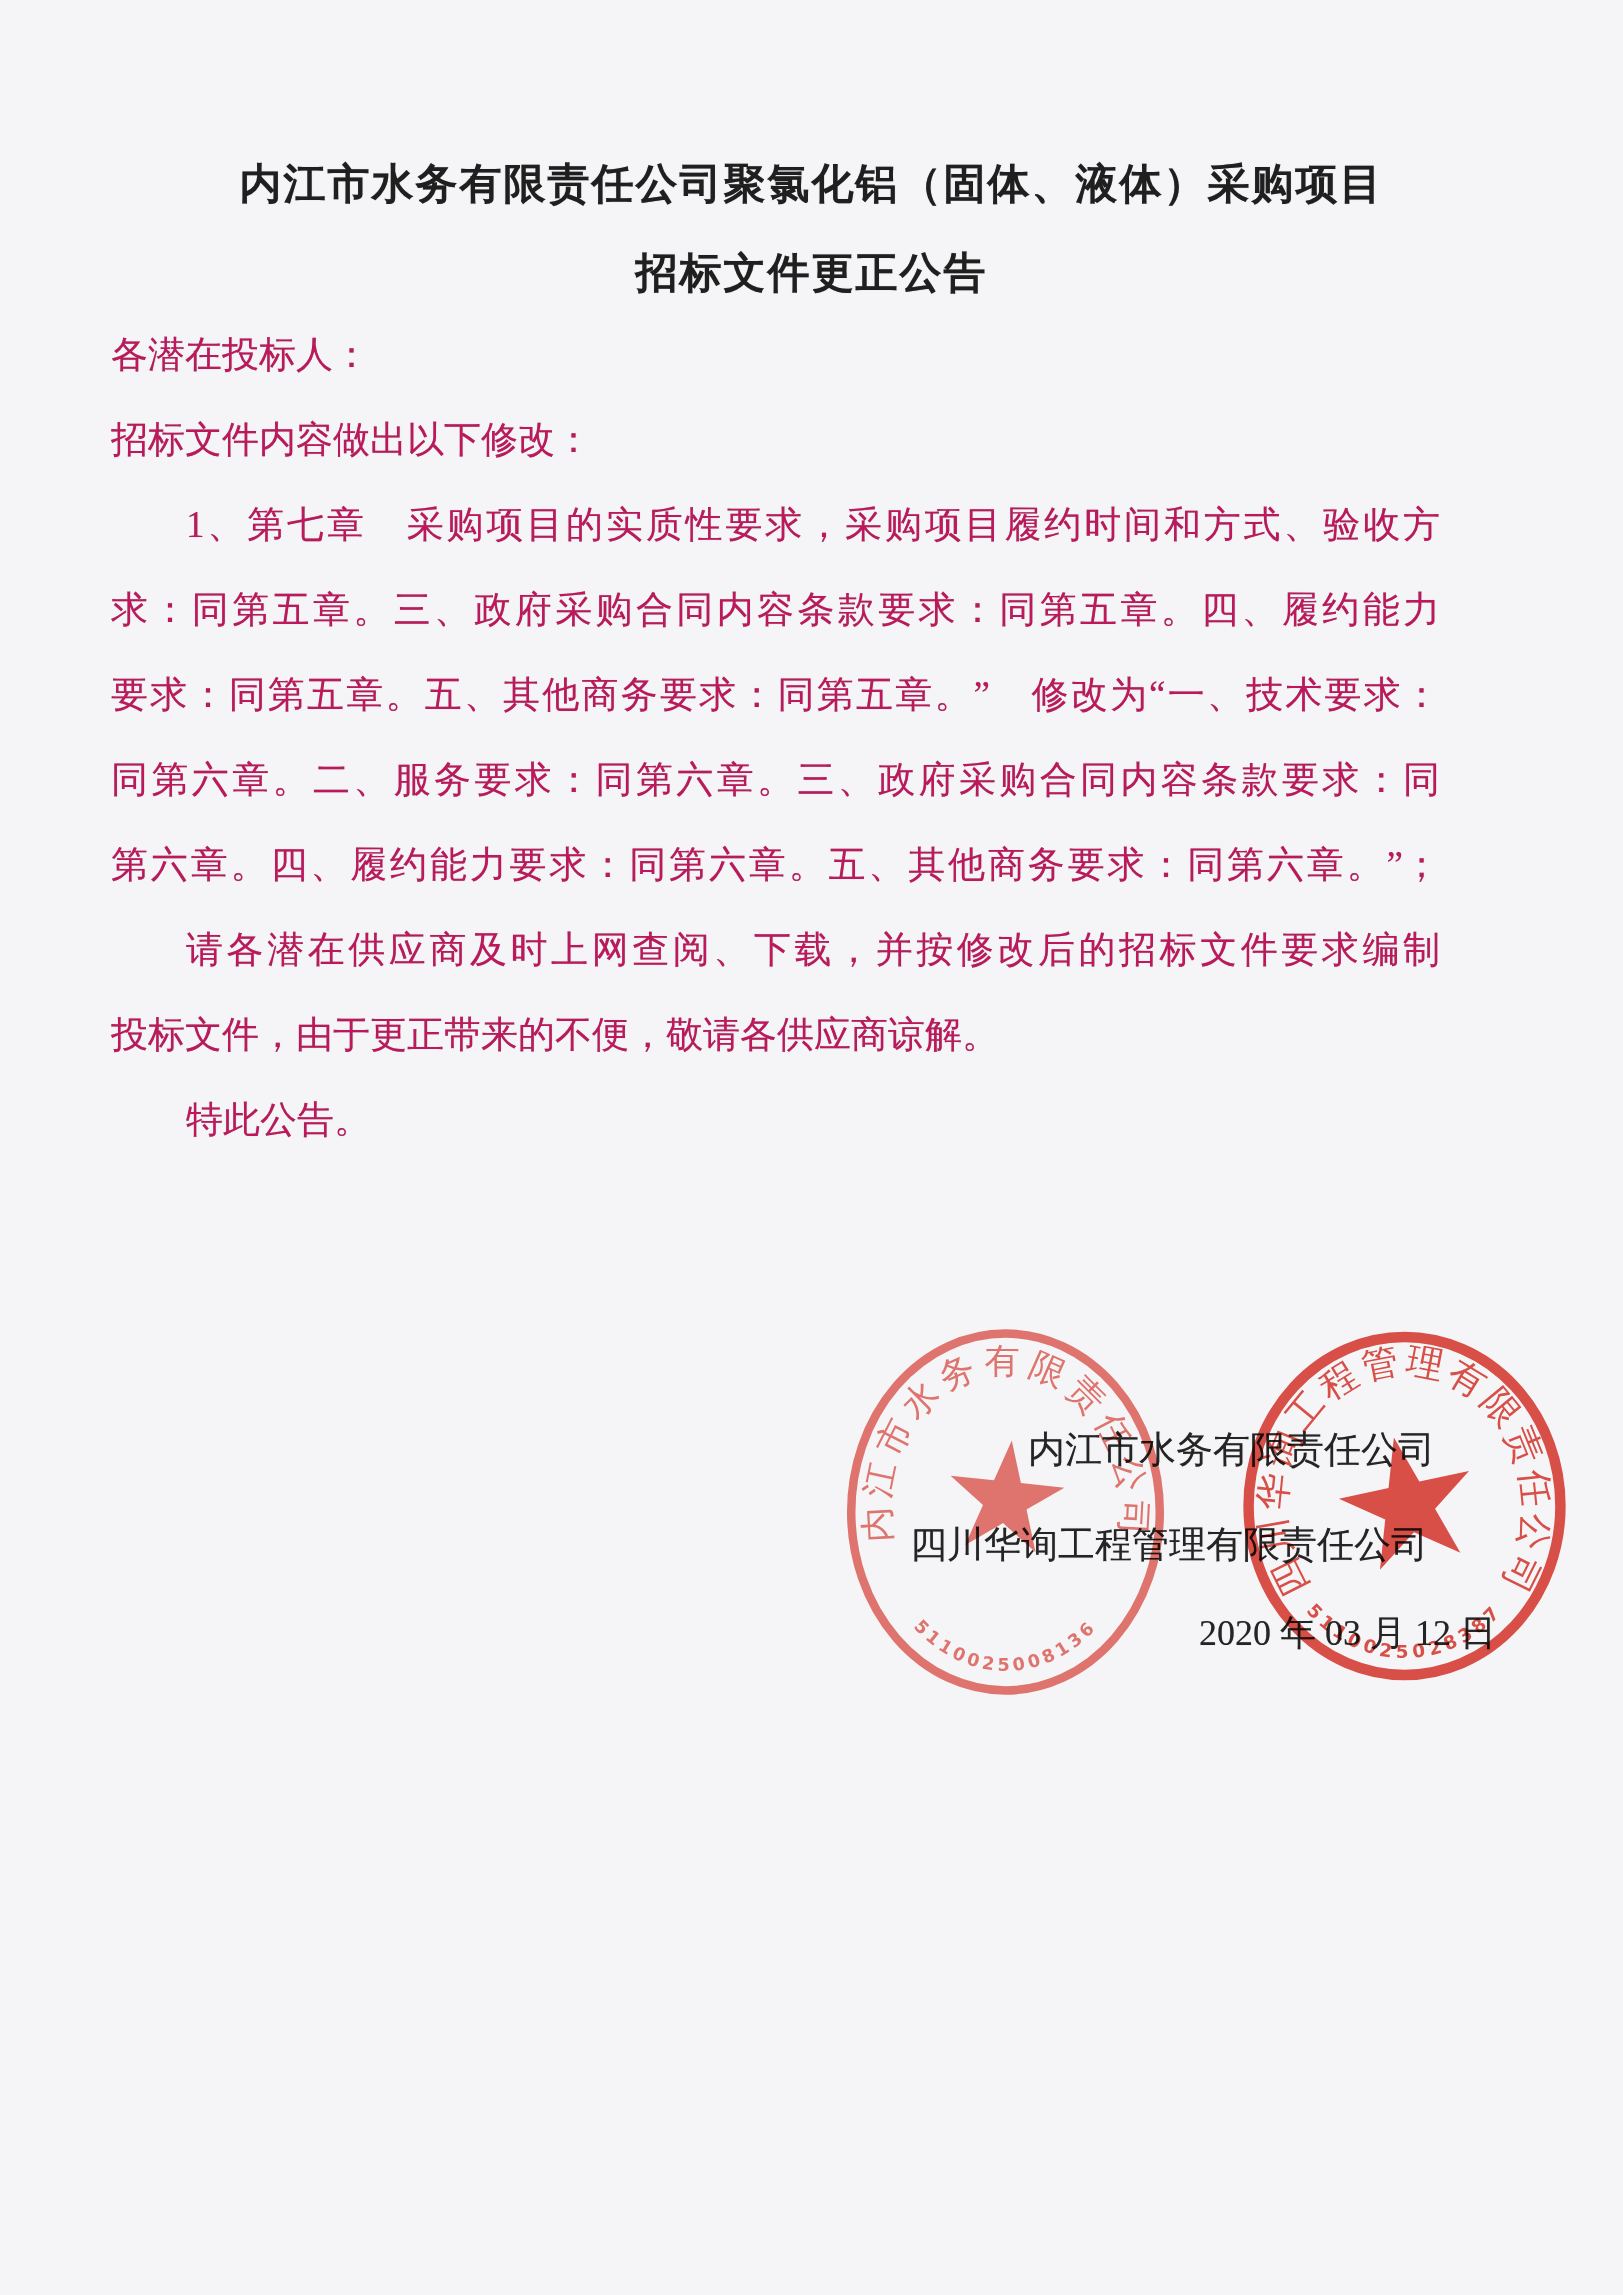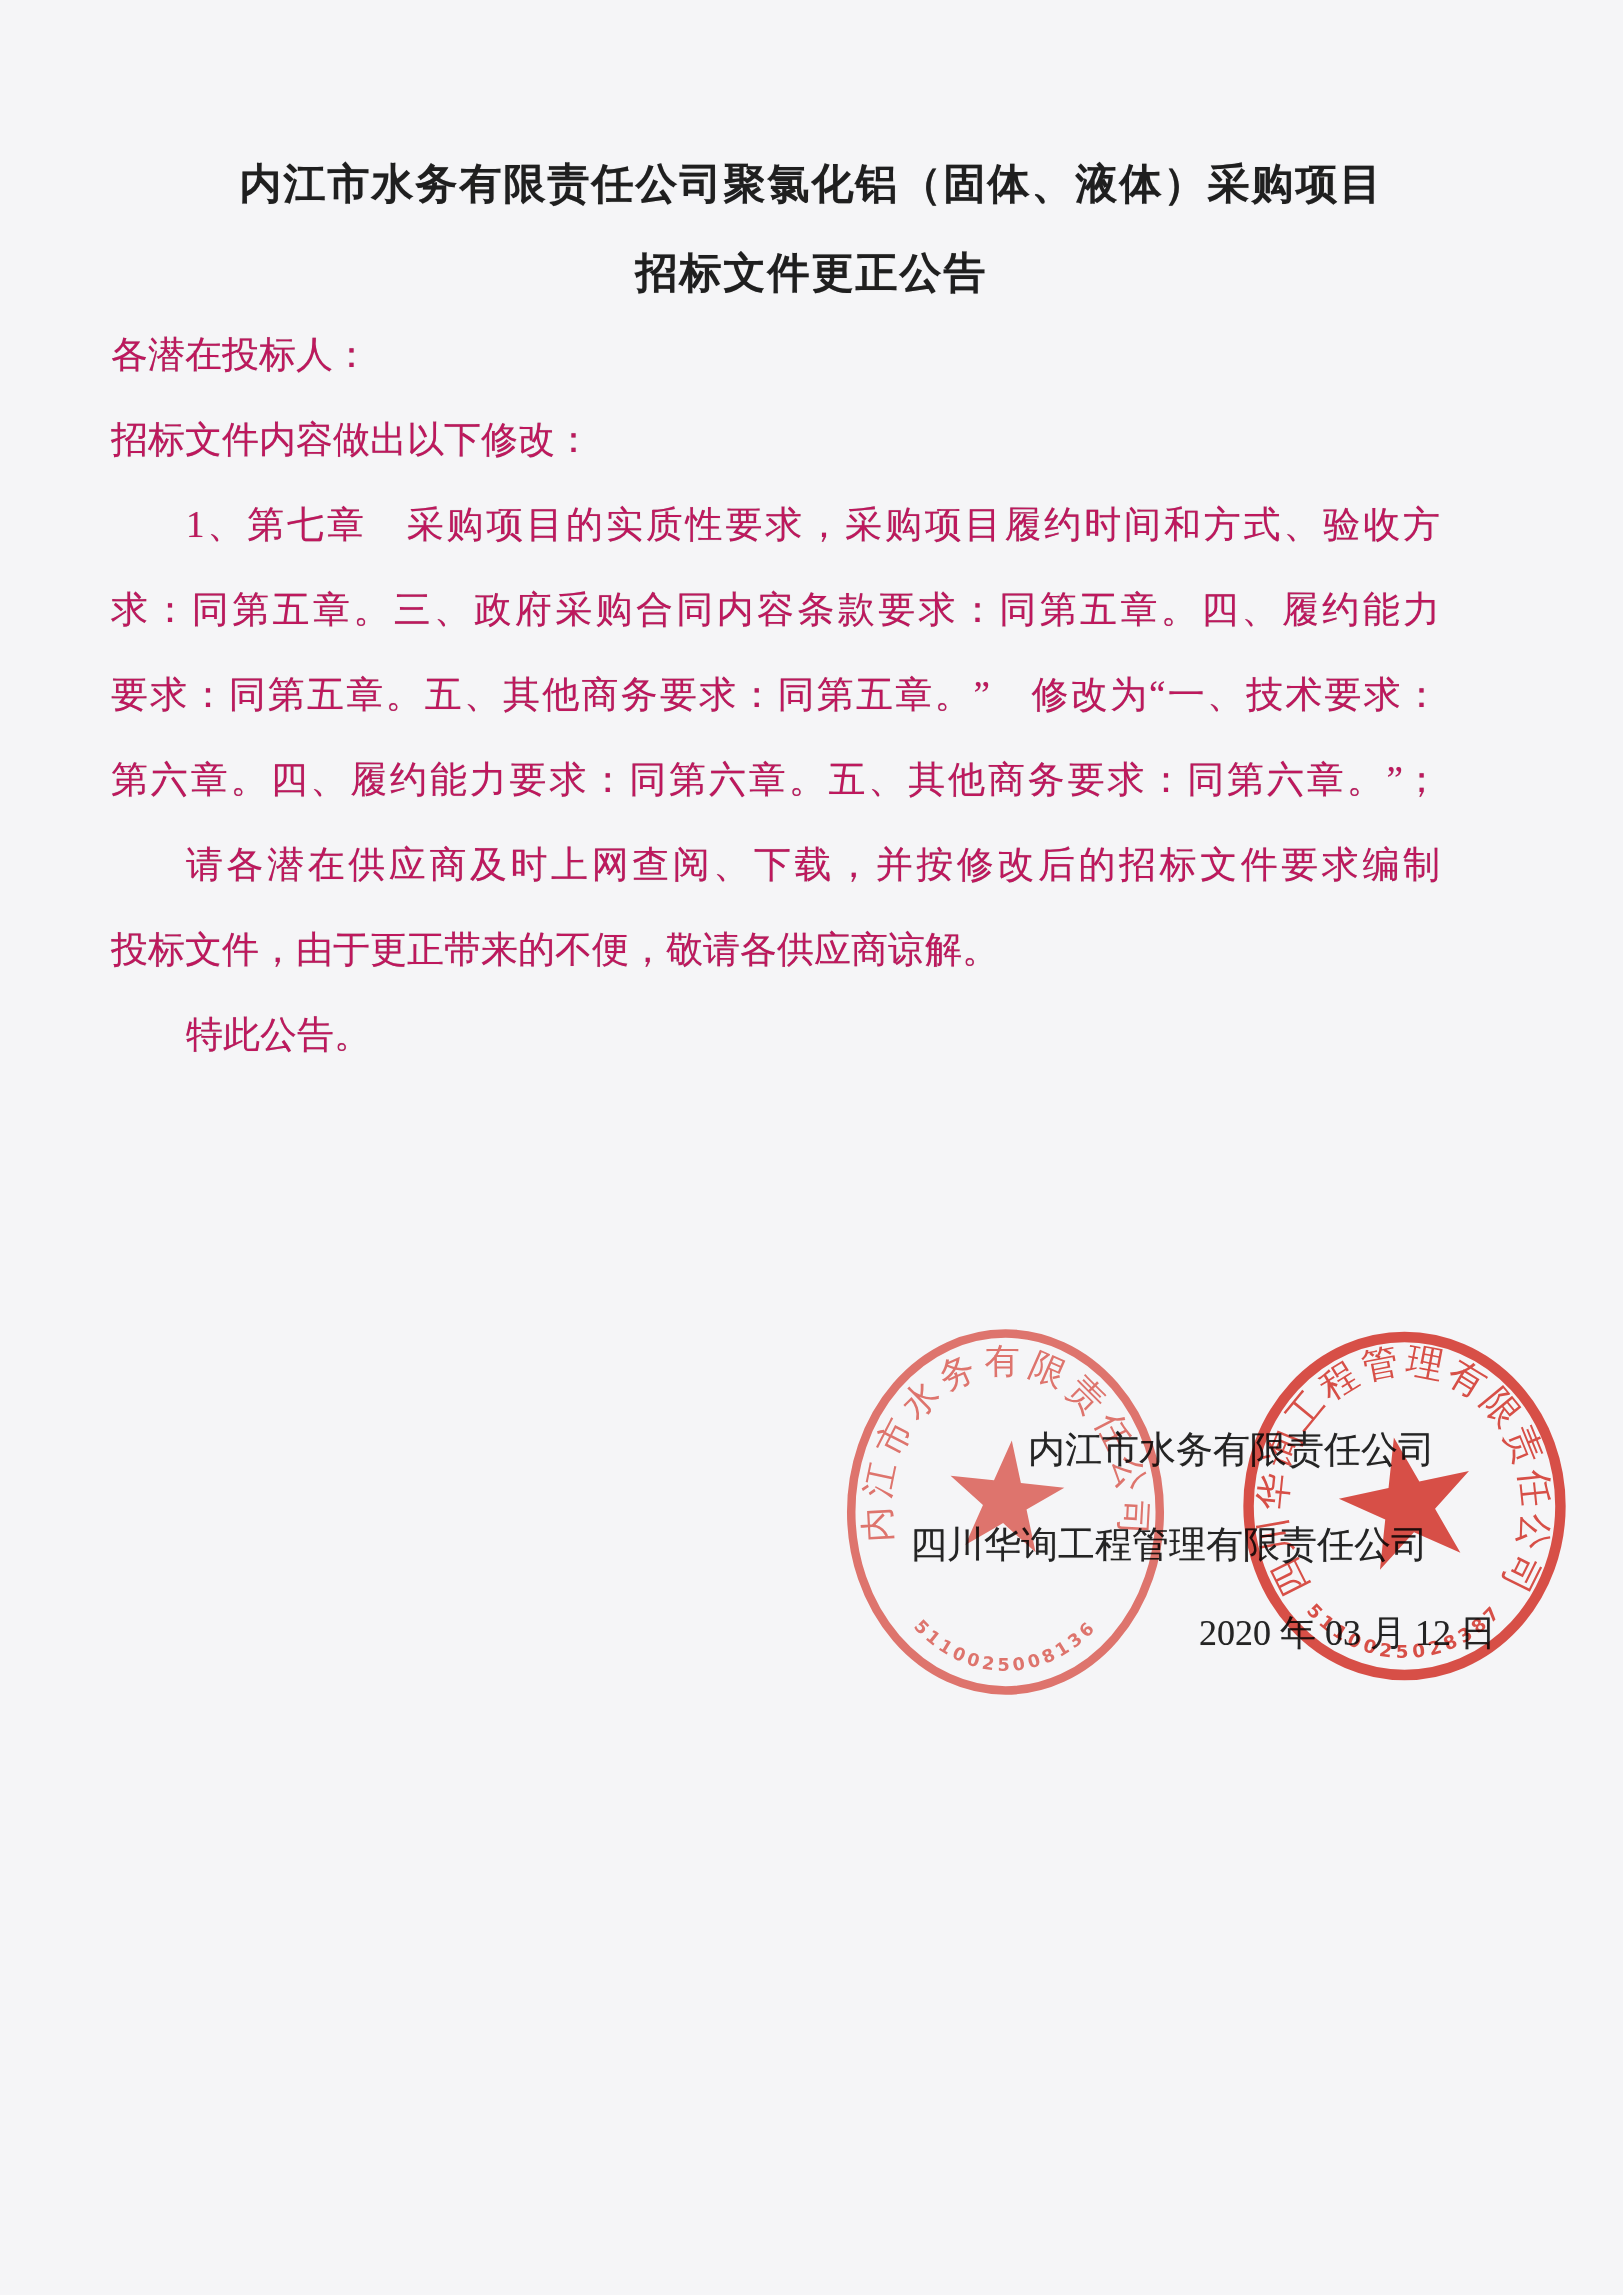--- a/index.html
+++ b/index.html
@@ -64,20 +64,21 @@
 
   <div class="title" id="title-line1">内江市水务有限责任公司聚氯化铝（固体、液体）采购项目</div>
   <div class="title" id="title-line2">招标文件更正公告</div>
 
   <div class="body-block" id="body-lines">
       <div class="bline"><span>各潜在投标人：</span></div>
       <div class="bline"><span>招标文件内容做出以下修改：</span></div>
       <div class="bline ind just"><span>1、</span><span class="b">第七章　采购项目的实质性要求，采购项目履约时间和方式、验收方</span></div>
       <div class="bline just"><span>求：同第五章。三、政府采购合同内容条款要求：同第五章。四、履约能力</span></div>
       <div class="bline just"><span>要求：同第五章。五、其他商务要求：同第五章。”</span><span class="b">　修改为</span><span>“一、技术要求：</span></div>
+      <div class="bline just"><span>同第六章。二、服务要求：同第六章。三、政府采购合同内容条款要求：同</span></div>
       <div class="bline just"><span>第六章。四、履约能力要求：同第六章。五、其他商务要求：同第六章。”；</span></div>
       <div class="bline ind just"><span>请各潜在供应商及时上网查阅、下载，并按修改后的招标文件要求编制</span></div>
       <div class="bline"><span>投标文件，由于更正带来的不便，敬请各供应商谅解。</span></div>
       <div class="bline ind"><span>特此公告。</span></div>
     </div>
 
   <div class="sig" id="sig-company1">内江市水务有限责任公司</div>
   <div class="sig" id="sig-company2">四川华询工程管理有限责任公司</div>
   <div class="sig" id="sig-date">2020 年 03 月 12 日</div>
 

